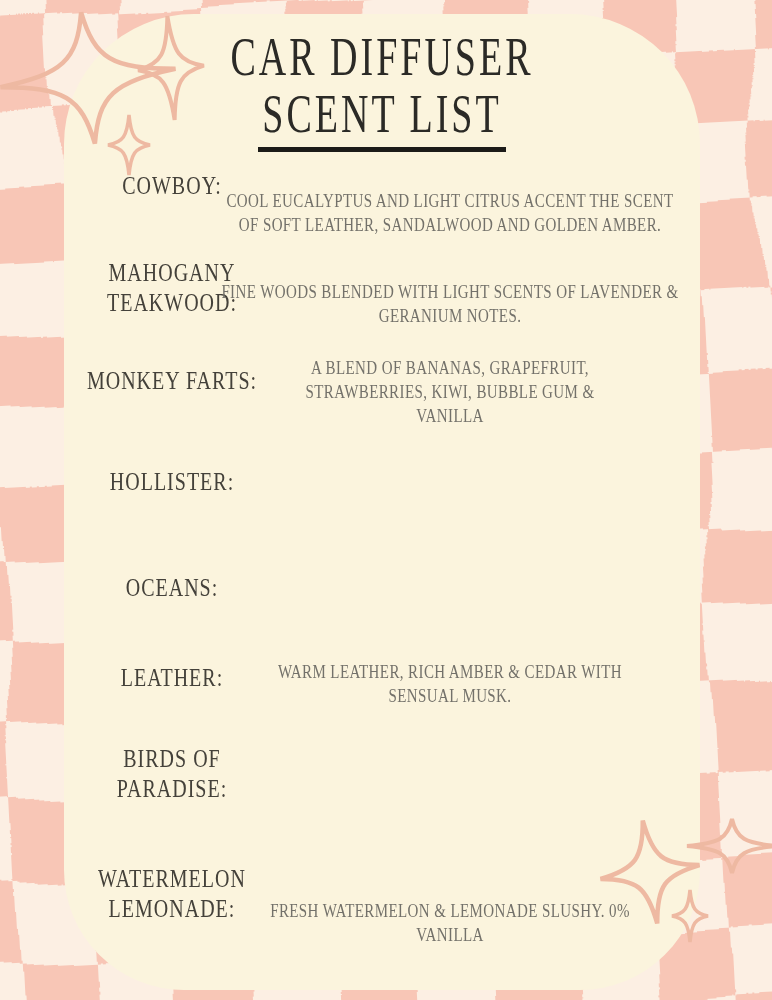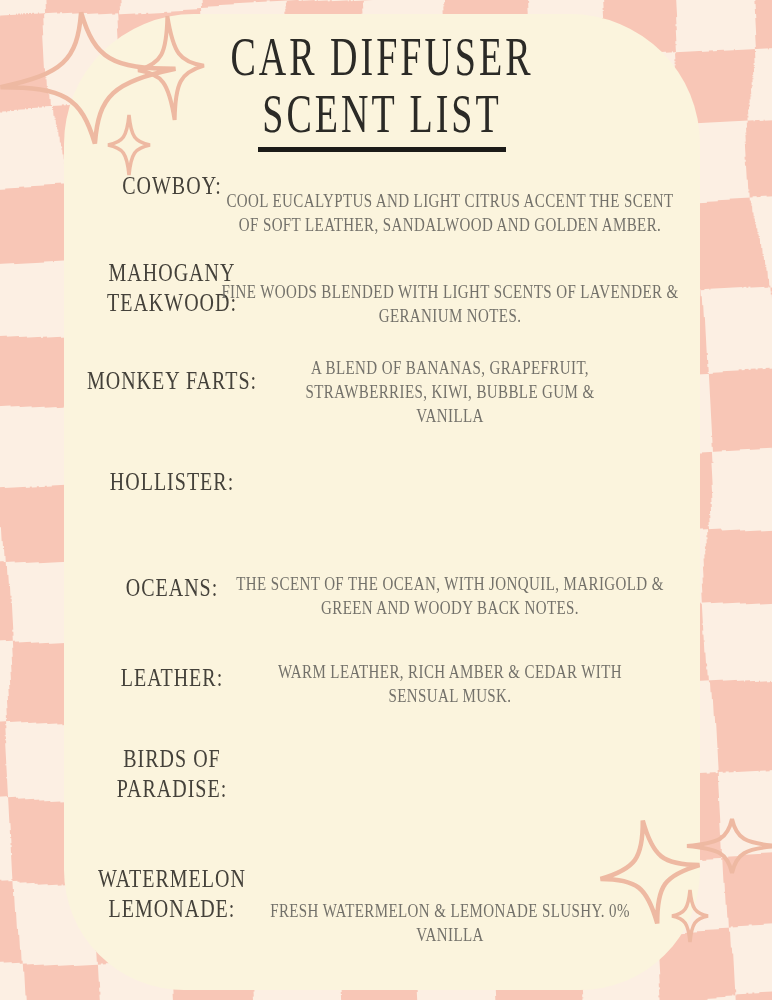--- a/index.html
+++ b/index.html
@@ -122,23 +122,20 @@
         <div class="scent-desc w345">A BLEND OF BANANAS, GRAPEFRUIT, STRAWBERRIES, KIWI, BUBBLE GUM &amp; VANILLA</div>
       </div>
   </div>
 
   <div class="scent-row r4">
     <div class="scent-name">HOLLISTER:</div>
   </div>
 
   <div class="scent-row r5">
     <div class="scent-name">OCEANS:</div>
-    <div class="desc-wrap">
-        <div class="scent-desc w465">THE SCENT OF THE OCEAN, WITH JONQUIL, MARIGOLD &amp; GREEN AND WOODY BACK NOTES.</div>
-      </div>
   </div>
 
   <div class="scent-row r6">
     <div class="scent-name">LEATHER:</div>
     <div class="desc-wrap">
         <div class="scent-desc w360">WARM LEATHER, RICH AMBER &amp; CEDAR WITH SENSUAL MUSK.</div>
       </div>
   </div>
 
   <div class="scent-row r7">

